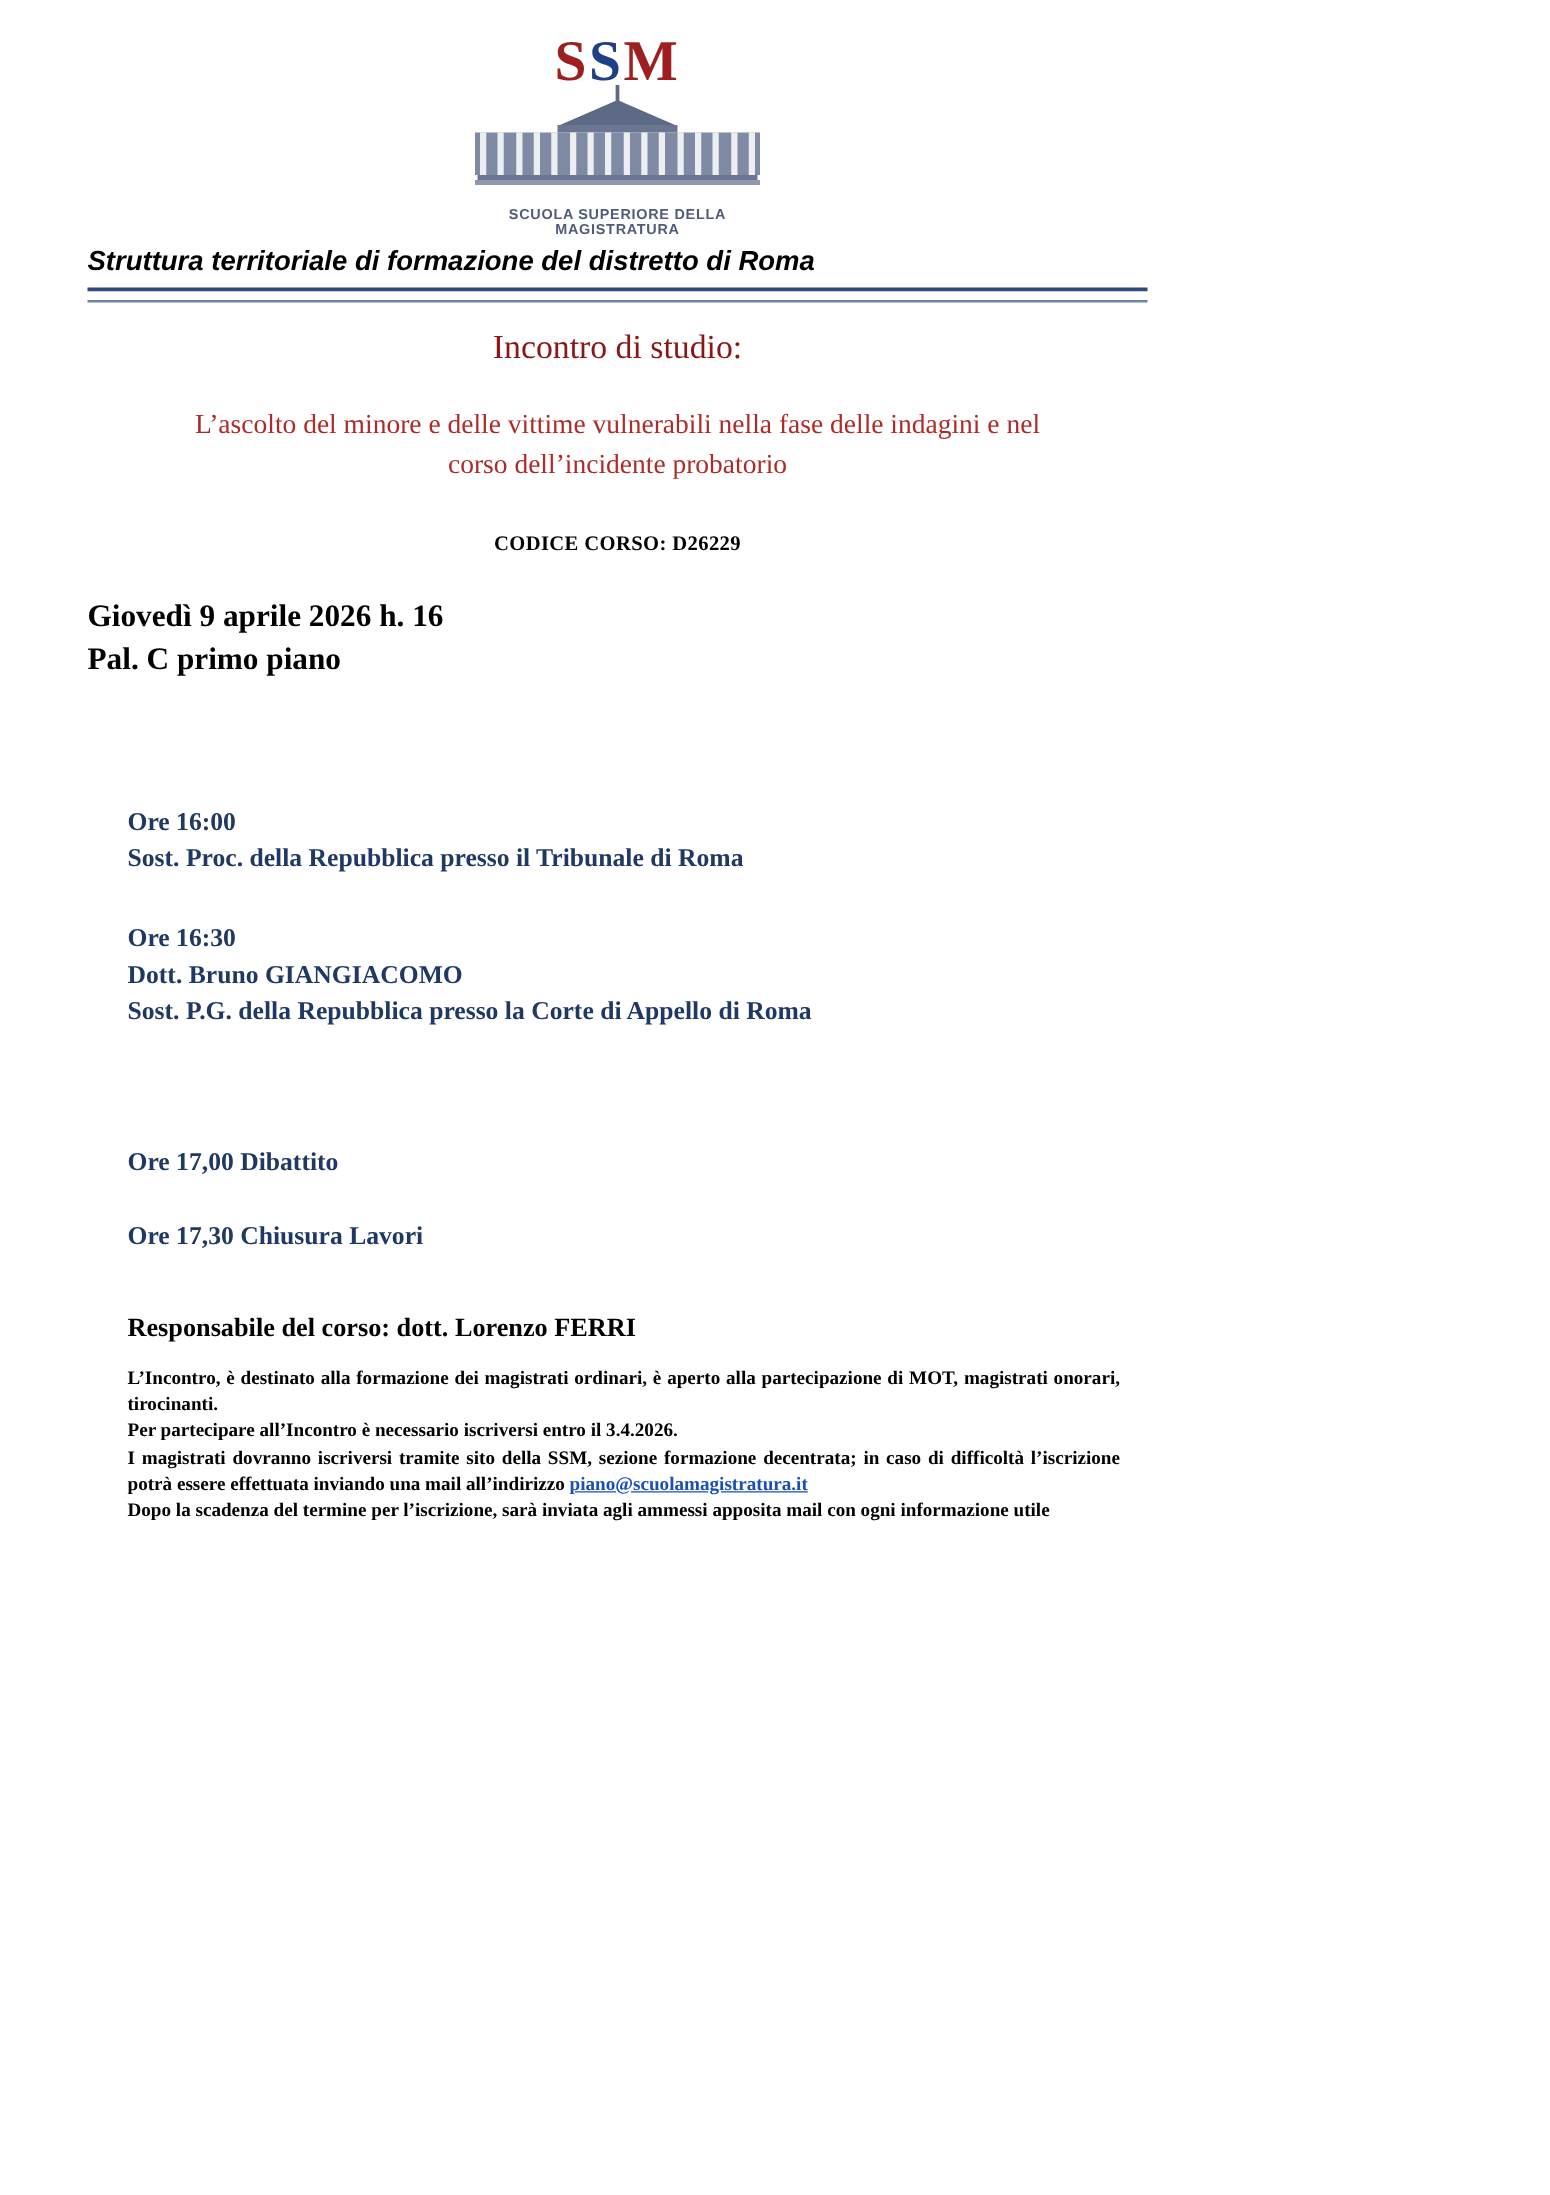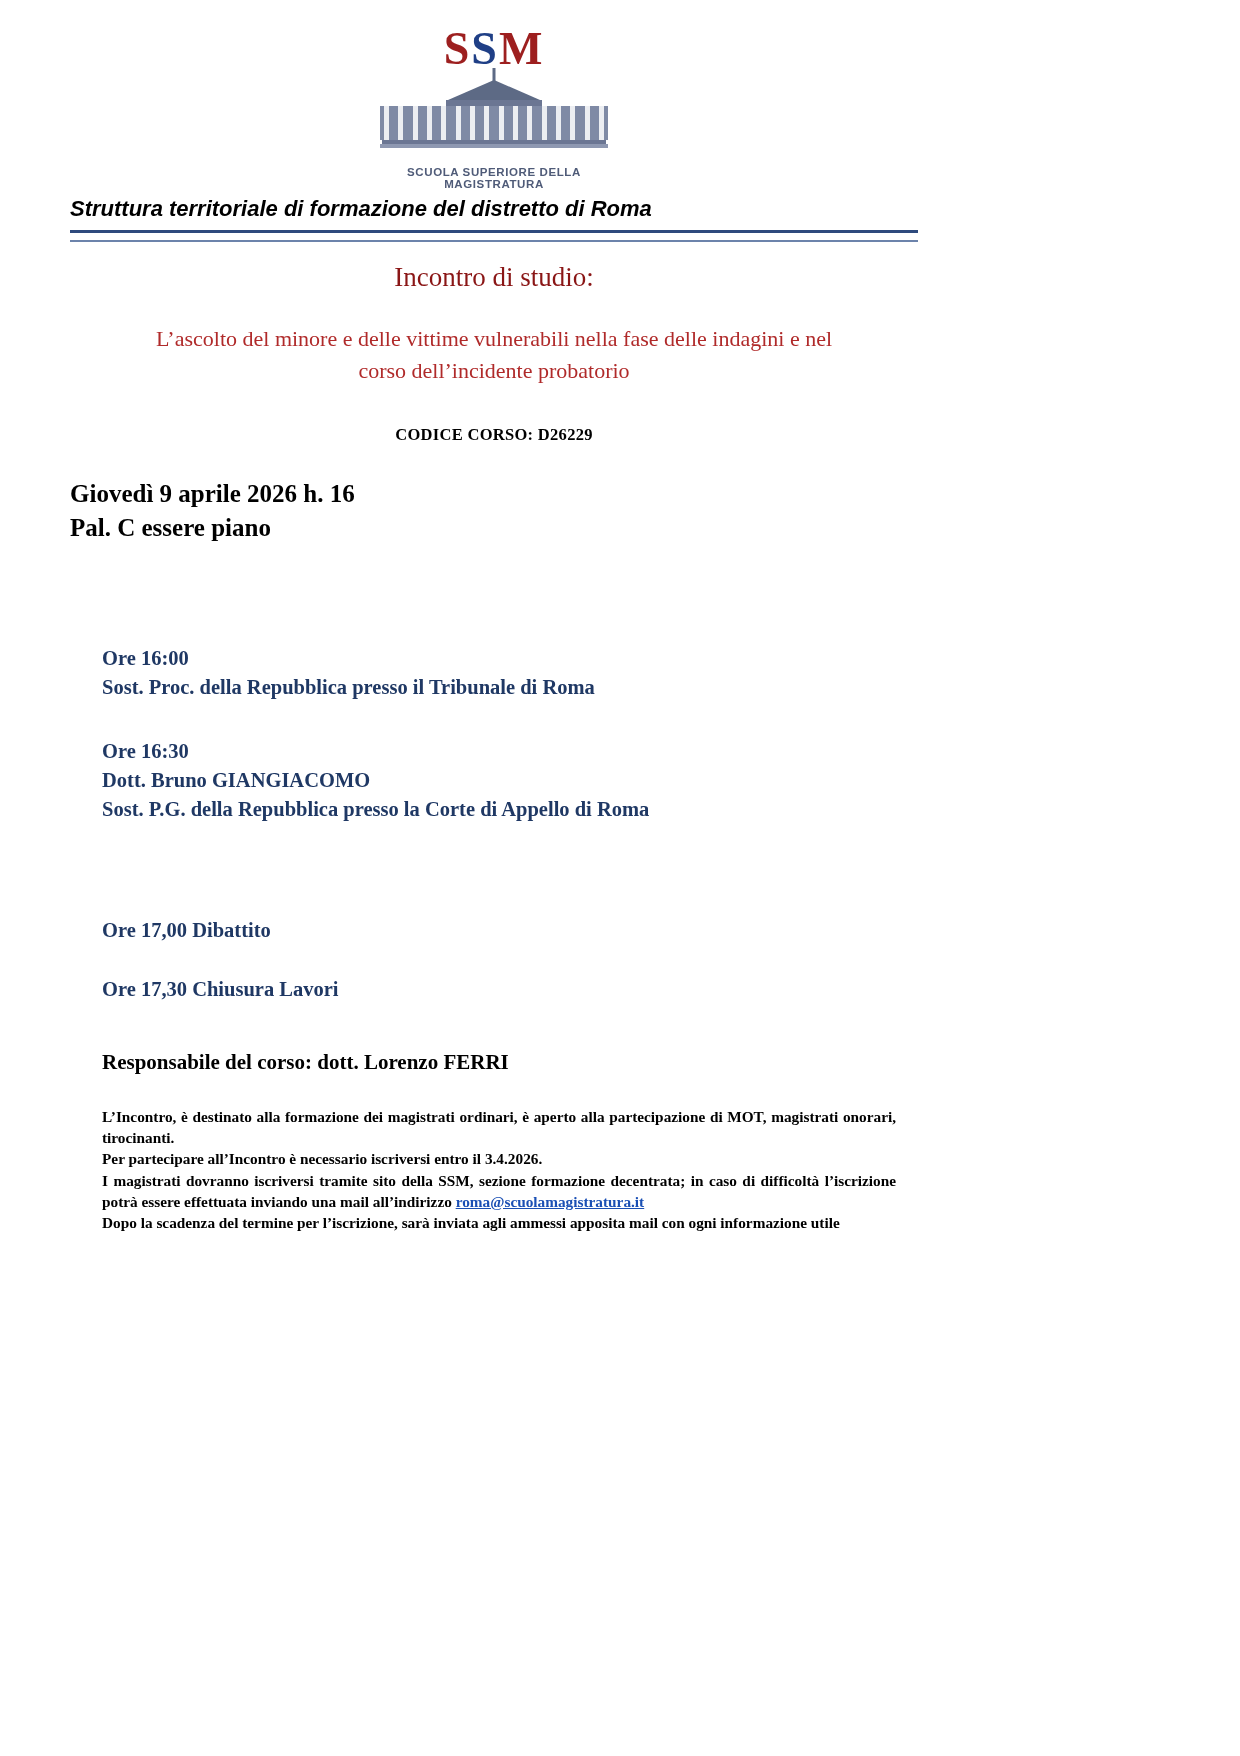--- a/index.html
+++ b/index.html
@@ -207,21 +207,21 @@
   .responsible {
     margin-top: 46px;
     padding-left: 32px;
     font-size: 21px;
     font-weight: 700;
     color: #000000;
   }
 
   
   .notes {
-    margin-top: 32px;
+    margin-top: 18px;
     padding-left: 32px;
     padding-right: 22px;
     font-size: 15.3px;
     font-weight: 700;
     line-height: 1.35;
     color: #000000;
     text-align: justify;
   }
   .notes p { margin: 0 0 0 0; }
   .notes p + p { margin-top: 1px; }
@@ -274,21 +274,21 @@
   <div class="rule"></div>
 
   <div class="meeting-label">Incontro di studio:</div>
 
   <div class="main-title">L’ascolto del minore e delle vittime vulnerabili nella fase delle indagini e nel corso dell’incidente probatorio</div>
 
   <div class="course-code">CODICE CORSO: D26229</div>
 
   <div class="when">
     <div>Giovedì 9 aprile 2026 h. 16</div>
-    <div>Pal. C essere piano</div>
+    <div>Pal. C primo piano</div>
   </div>
 
   <div class="programme">
 
     <div class="slot">
       <div class="line">Ore 16:00</div>
       <div class="line">Sost. Proc. della Repubblica presso il Tribunale di Roma</div>
     </div>
 
     <div class="slot">
@@ -307,17 +307,17 @@
       <div class="line">Ore 17,30 Chiusura Lavori</div>
     </div>
 
   </div>
 
   <div class="responsible">Responsabile del corso: dott. Lorenzo FERRI</div>
 
   <div class="notes">
     <p>L’Incontro, è destinato alla formazione dei magistrati ordinari, è aperto alla partecipazione di MOT, magistrati onorari, tirocinanti.</p>
     <p>Per partecipare all’Incontro è necessario iscriversi entro il 3.4.2026.</p>
-    <p><span>I magistrati dovranno iscriversi tramite sito della SSM, sezione formazione decentrata; in caso di difficoltà l’iscrizione potrà essere effettuata inviando una mail all’indirizzo </span><a class="mail-link" href="#">roma@scuolamagistratura.it</a>&nbsp;</p>
+    <p><span>I magistrati dovranno iscriversi tramite sito della SSM, sezione formazione decentrata; in caso di difficoltà l’iscrizione potrà essere effettuata inviando una mail all’indirizzo </span><a class="mail-link" href="#">piano@scuolamagistratura.it</a>&nbsp;</p>
     <p>Dopo la scadenza del termine per l’iscrizione, sarà inviata agli ammessi apposita mail con ogni informazione utile</p>
   </div>
 
 </div>
 
 </body></html>

